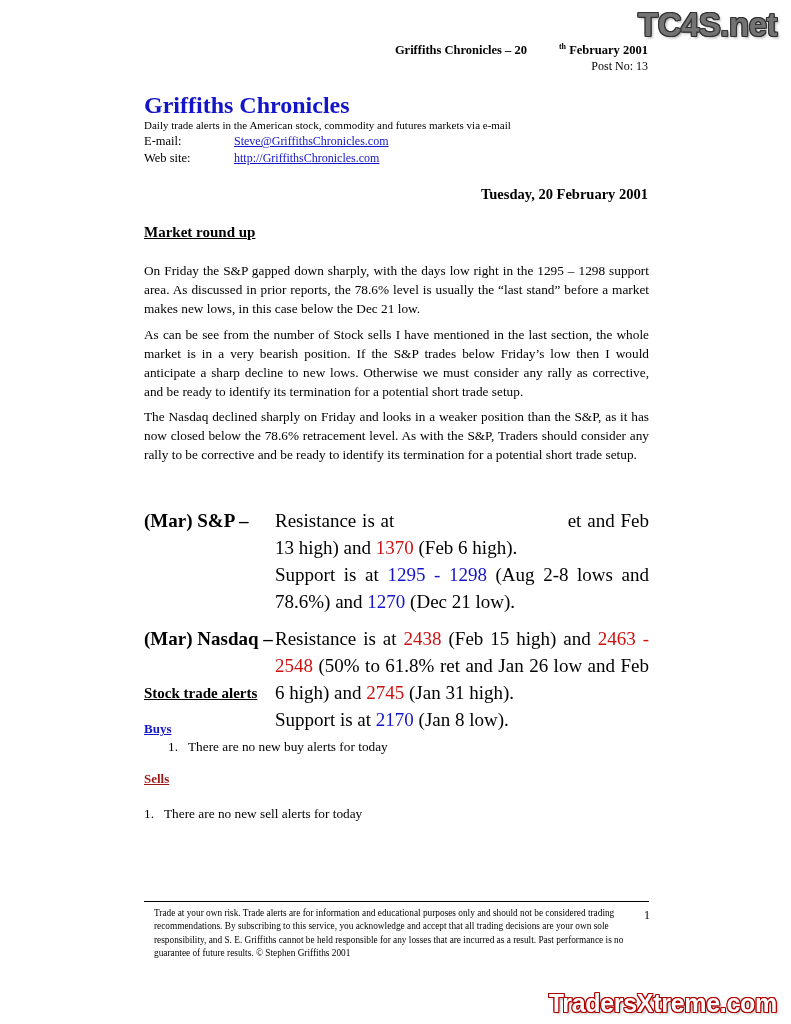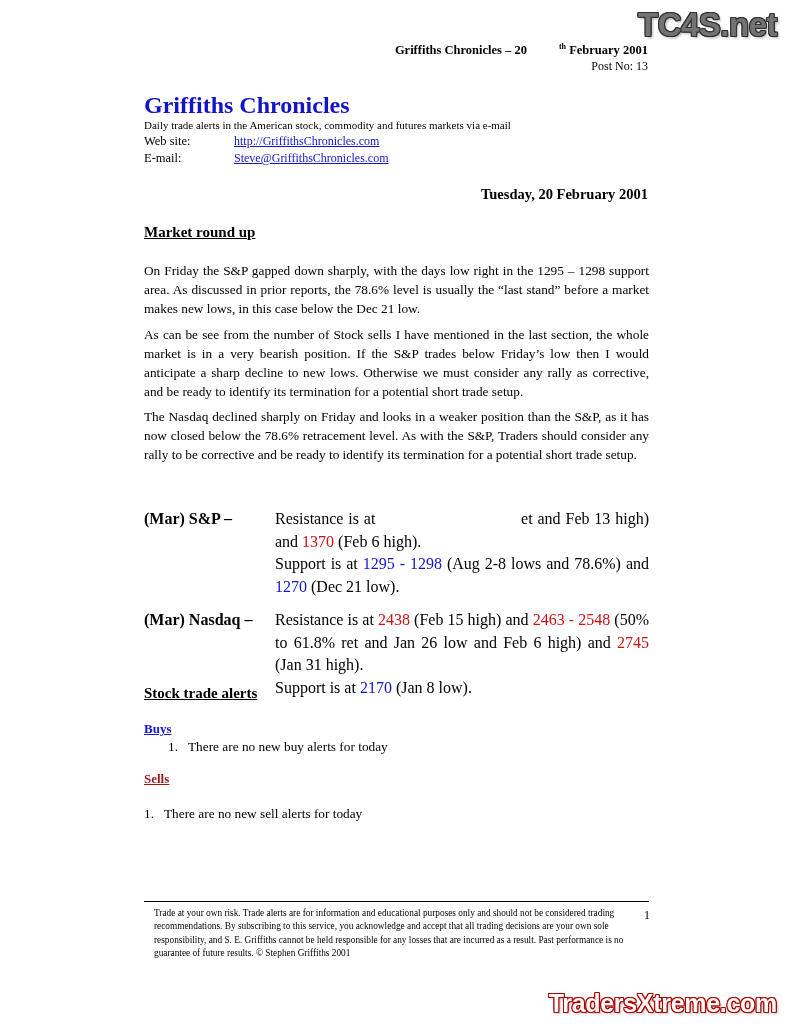--- a/index.html
+++ b/index.html
@@ -148,21 +148,21 @@
   #p1 { top: 262px; }
   #p2 { top: 326px; }
   #p3 { top: 408px; }
 
   
   .levels {
     position: absolute;
     left: 144px;
     top: 508px;
     width: 505px;
-    font-size: 16px;
+    font-size: 19px;
     line-height: 1.42;
   }
   .levels .rowgrp { display: flex; margin-bottom: 2px; }
   .levels .lbl {
     width: 131px;
     font-weight: bold;
     flex: 0 0 131px;
   }
   .levels .body { flex: 1 1 auto; text-align: justify; }
   .num { color: #1414c8; }
@@ -223,24 +223,24 @@
     <div class="hdr-right">
       <div><span>Griffiths Chronicles – 20</span><sup>th</sup><span> February 2001</span></div>
       <div class="sub">Post No: 13</div>
     </div>
 
     <div class="title">Griffiths Chronicles</div>
     <div class="tagline">Daily trade alerts in the American stock, commodity and futures markets via e-mail</div>
 
     <div class="contact">
       <span class="row">
-        <span class="lbl">Web site:</span><a href="#">http://GriffithsChronicles.com</a>
+        <span class="lbl">E-mail:</span><a href="#">Steve@GriffithsChronicles.com</a>
       </span>
       <span class="row">
-        <span class="lbl">E-mail:</span><a href="#">Steve@GriffithsChronicles.com</a>
+        <span class="lbl">Web site:</span><a href="#">http://GriffithsChronicles.com</a>
       </span>
     </div>
 
     <div class="datestamp">Tuesday, 20 February 2001</div>
 
     <div class="h-section" id="mru">Market round up</div>
 
     <div class="para" id="p1">On Friday the S&amp;P gapped down sharply, with the days low right in the 1295 – 1298 support area. As discussed in prior reports, the 78.6% level is usually the “last stand” before a market makes new lows, in this case below the Dec 21 low.</div>
     <div class="para" id="p2">As can be see from the number of Stock sells I have mentioned in the last section, the whole market is in a very bearish position. If the S&amp;P trades below Friday’s low then I would anticipate a sharp decline to new lows. Otherwise we must consider any rally as corrective, and be ready to identify its termination for a potential short trade setup.</div>
     <div class="para" id="p3">The Nasdaq declined sharply on Friday and looks in a weaker position than the S&amp;P, as it has now closed below the 78.6% retracement level. As with the S&amp;P, Traders should consider any rally to be corrective and be ready to identify its termination for a potential short trade setup.</div>

